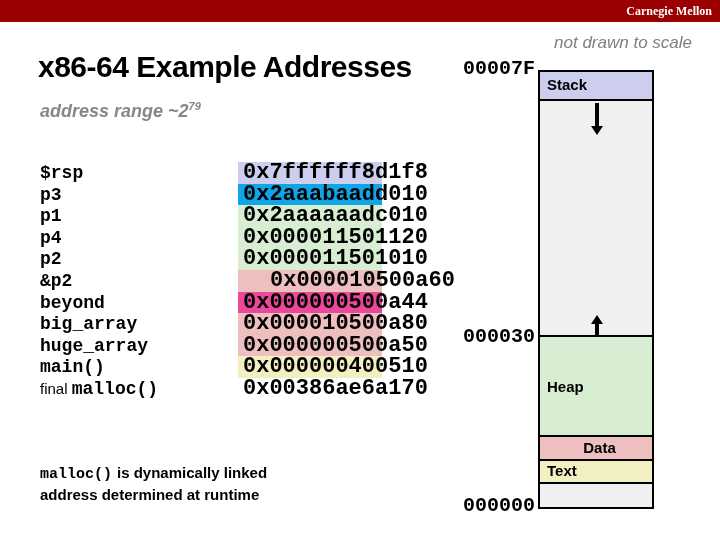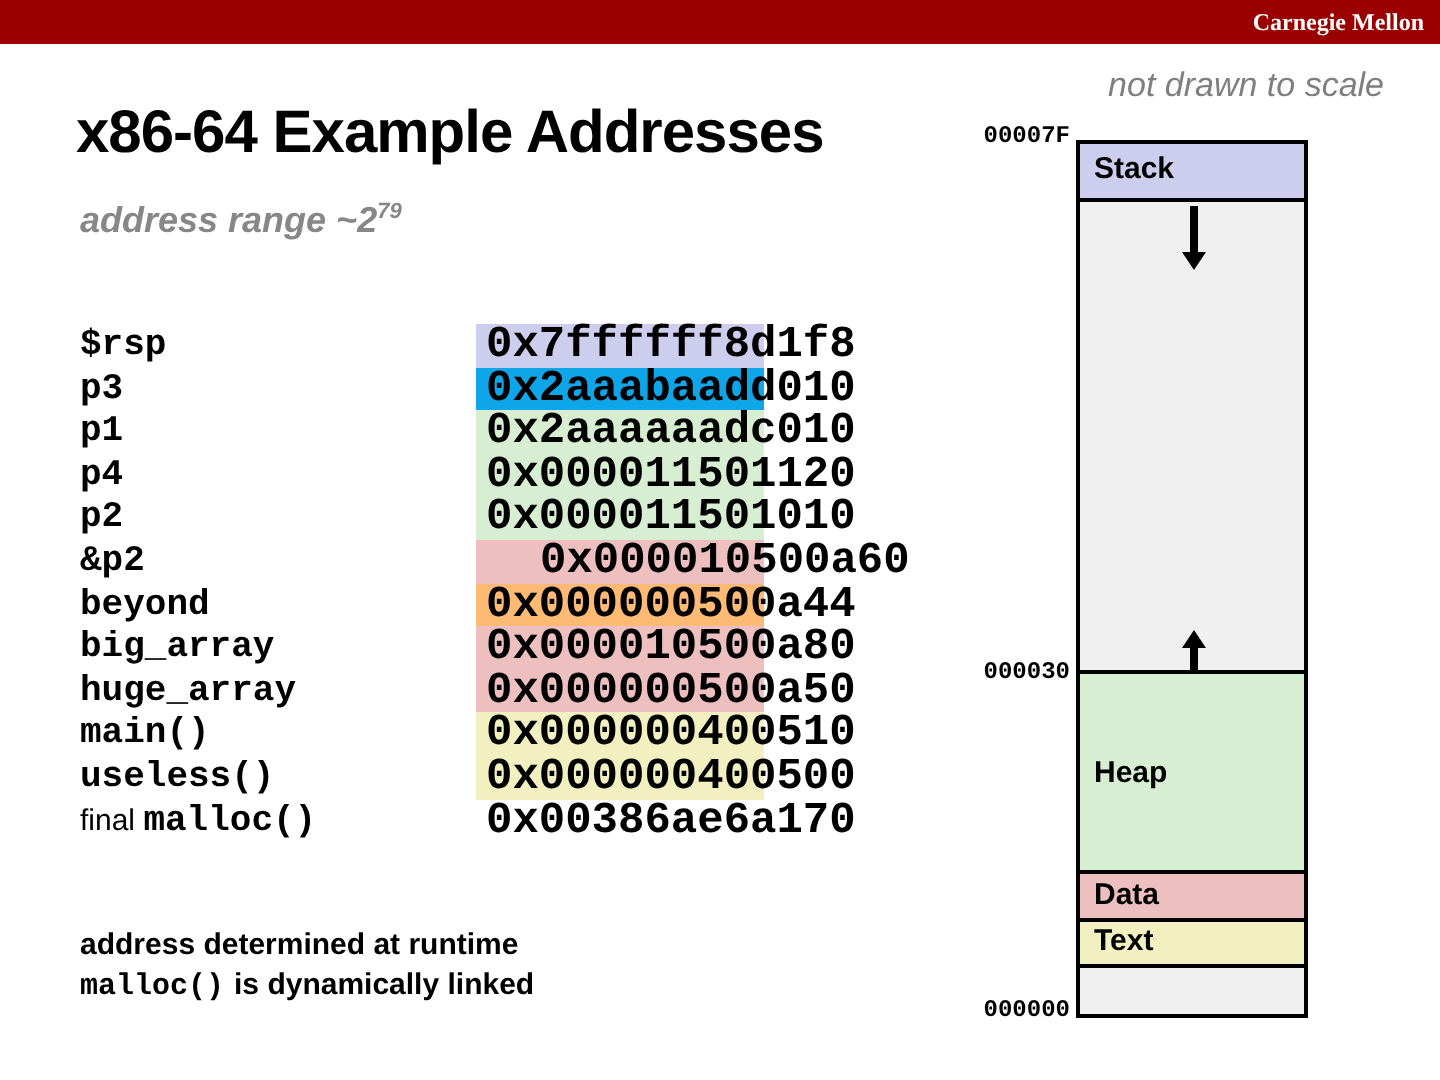--- a/index.html
+++ b/index.html
@@ -61,21 +61,21 @@
   .arrow-down{position:absolute;left:51px;top:2px;width:12px;}
   .arrow-down .a-line{margin-left:4px;width:4px;height:23px;background:#000;}
   .arrow-down .a-head{width:0;height:0;border-left:6px solid transparent;border-right:6px solid transparent;border-top:9px solid #000;}
   .arrow-up{position:absolute;left:51px;bottom:0;width:12px;}
   .arrow-up .a-head{width:0;height:0;border-left:6px solid transparent;border-right:6px solid transparent;border-bottom:9px solid #000;}
   .arrow-up .a-line{margin-left:4px;width:4px;height:11px;background:#000;}
   
   .memlabel{
     position:absolute;left:420px;width:115px;text-align:right;
     font-family:"Liberation Mono","DejaVu Sans Mono",monospace;
-    font-weight:bold;font-size:12px;line-height:15px;
+    font-weight:bold;font-size:20px;line-height:15px;
   }
   .memlabel-top{top:61px;}
   .memlabel-mid{top:329px;}
   .memlabel-bottom{top:498px;}
   
   .footnote{position:absolute;left:40px;top:463px;font-size:15px;font-weight:bold;line-height:20px;}
   .footnote-code{font-family:"Liberation Mono","DejaVu Sans Mono",monospace;font-weight:bold;font-size:15px;}
   .footnote-rest{margin-left:5px;}
 </style>
 </head>
@@ -93,25 +93,24 @@
 
   <div class="subtitle"><span>address range ~2</span><sup>79</sup></div>
 
   <div class="addr-table">
       <div class="trow"><span class="sym">$rsp</span><span class="adr" style="background: rgb(205, 205, 238);">0x7ffffff8d1f8</span></div>
       <div class="trow"><span class="sym">p3</span><span class="adr" style="background: #0ea5e9;">0x2aaabaadd010</span></div>
       <div class="trow"><span class="sym">p1</span><span class="adr" style="background: rgb(216, 238, 210);">0x2aaaaaadc010</span></div>
       <div class="trow"><span class="sym">p4</span><span class="adr" style="background: rgb(216, 238, 210);">0x000011501120</span></div>
       <div class="trow"><span class="sym">p2</span><span class="adr" style="background: rgb(216, 238, 210);">0x000011501010</span></div>
       <div class="trow"><span class="sym">&amp;p2</span><span class="adr" style="background: rgb(237, 191, 191); padding-left: 32px;">0x000010500a60</span></div>
-      <div class="trow"><span class="sym">beyond</span><span class="adr" style="background: #fdba74; font-family: Liberation Mono, monospace;">0x000000500a44</span></div>
+      <div class="trow"><span class="sym">beyond</span><span class="adr" style="background: #ec4899; font-family: Liberation Mono, monospace;">0x000000500a44</span></div>
       <div class="trow"><span class="sym">big_array</span><span class="adr" style="background: rgb(237, 191, 191);">0x000010500a80</span></div>
       <div class="trow"><span class="sym">huge_array</span><span class="adr" style="background: rgb(237, 191, 191);">0x000000500a50</span></div>
       <div class="trow"><span class="sym">main()</span><span class="adr" style="background: rgb(242, 239, 193);">0x000000400510</span></div>
-      <div class="trow"><span class="sym">useless()</span><span class="adr" style="background: rgb(242, 239, 193);">0x000000400500</span></div>
       <div class="trow"><span class="sym"><span class="sym-prefix">final </span>malloc()</span><span class="adr">0x00386ae6a170</span></div>
     </div>
 
   <div class="memlabel memlabel-top">00007F</div>
   <div class="memlabel memlabel-mid">000030</div>
   <div class="memlabel memlabel-bottom">000000</div>
 
   <div class="memmap">
     <div class="sec sec-stack" style="background: rgb(205, 205, 238);">
       <span class="sec-label">Stack</span>
@@ -122,27 +121,27 @@
           <div class="a-head"></div>
       </div>
       <div class="arrow-up">
         <div class="a-head"></div>
           <div class="a-line"></div>
       </div>
     </div>
     <div class="sec sec-heap" style="background: rgb(216, 238, 210);">
       <span class="sec-label">Heap</span>
     </div>
-    <div class="sec sec-data" style="background: rgb(237, 191, 191);">
+    <div class="sec sec-data" style="background: rgb(237, 191, 191); text-align: center;">
       <span class="sec-label">Data</span>
     </div>
     <div class="sec sec-text" style="background: rgb(242, 239, 193);">
       <span class="sec-label">Text</span>
     </div>
     <div class="sec sec-unused2" style="background: rgb(240, 240, 240);"></div>
   </div>
 
   <div class="footnote">
+    <div><span class="footnote-code">malloc()</span><span class="footnote-rest">is dynamically linked</span></div>
     <div>address determined at runtime</div>
-    <div><span class="footnote-code">malloc()</span><span class="footnote-rest">is dynamically linked</span></div>
   </div>
 
 </div>
 
 </body></html>

